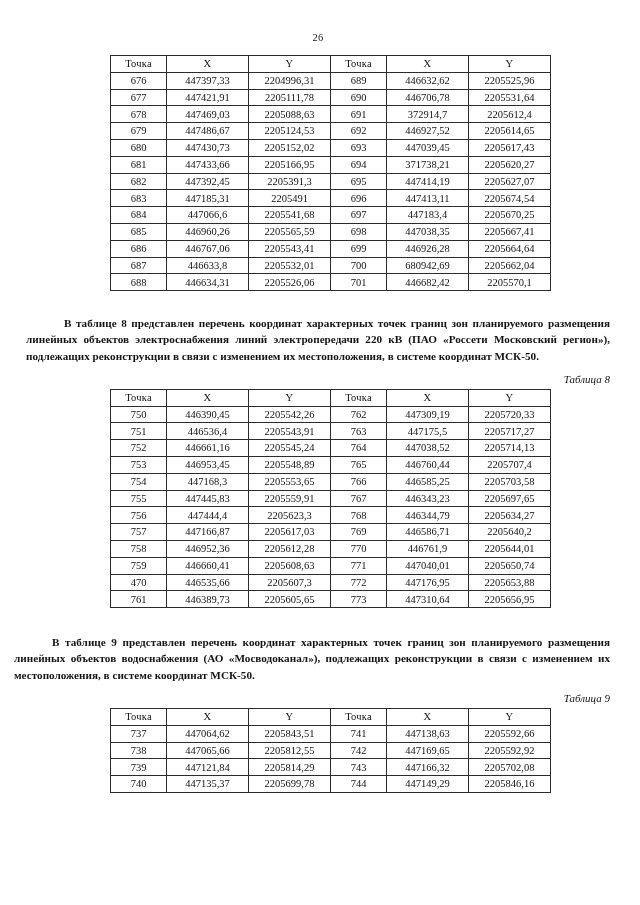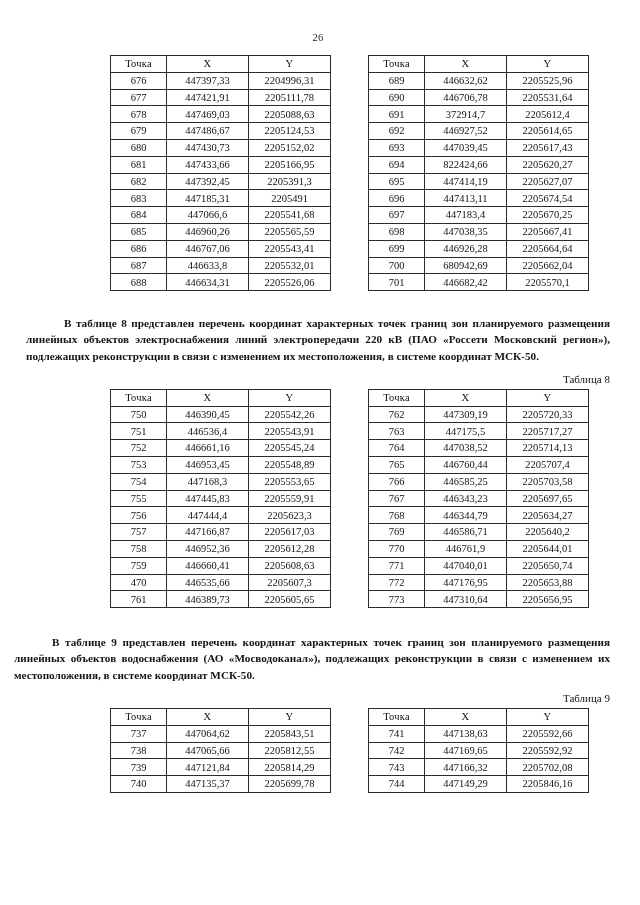--- a/index.html
+++ b/index.html
@@ -27,21 +27,21 @@
     font-size: 10.5px;
     color: #1a1a1a;
     margin: 0;
     padding-top: 32px;
     letter-spacing: 0.2px;
   }
 
   
   .table-band {
     display: flex;
-    justify-content: space-between;
+    justify-content: flex-start;
     align-items: flex-start;
     padding: 0 24px 0 24px;
     box-sizing: border-box;
   }
   .table-band.first { margin-top: 12px; }
 
   .tblwrap {
     width: 220px;
   }
   .tblwrap.left  { margin-left: 86px; }
@@ -83,20 +83,21 @@
   }
   .para.p1 { margin-top: 24px; }
   .para.p2 { margin-top: 26px; padding-left: 14px; }
 
   .tbl-caption {
     margin: 0;
     padding: 0 26px 0 0;
     text-align: right;
     font-size: 11px;
     color: #141414;
+    font-style: italic;
   }
   .cap1 { margin-top: 9px; margin-bottom: 4px; }
   .cap2 { margin-top: 9px; margin-bottom: 4px; }
 </style>
 </head>
 <body>
 
 <div class="page">
 
   <div class="page-number">26</div>
@@ -220,21 +221,21 @@
               <td>446927,52</td>
               <td>2205614,65</td>
             </tr>
             <tr>
               <td>693</td>
               <td>447039,45</td>
               <td>2205617,43</td>
             </tr>
             <tr>
               <td>694</td>
-              <td>822424,66</td>
+              <td>371738,21</td>
               <td>2205620,27</td>
             </tr>
             <tr>
               <td>695</td>
               <td>447414,19</td>
               <td>2205627,07</td>
             </tr>
             <tr>
               <td>696</td>
               <td>447413,11</td>

